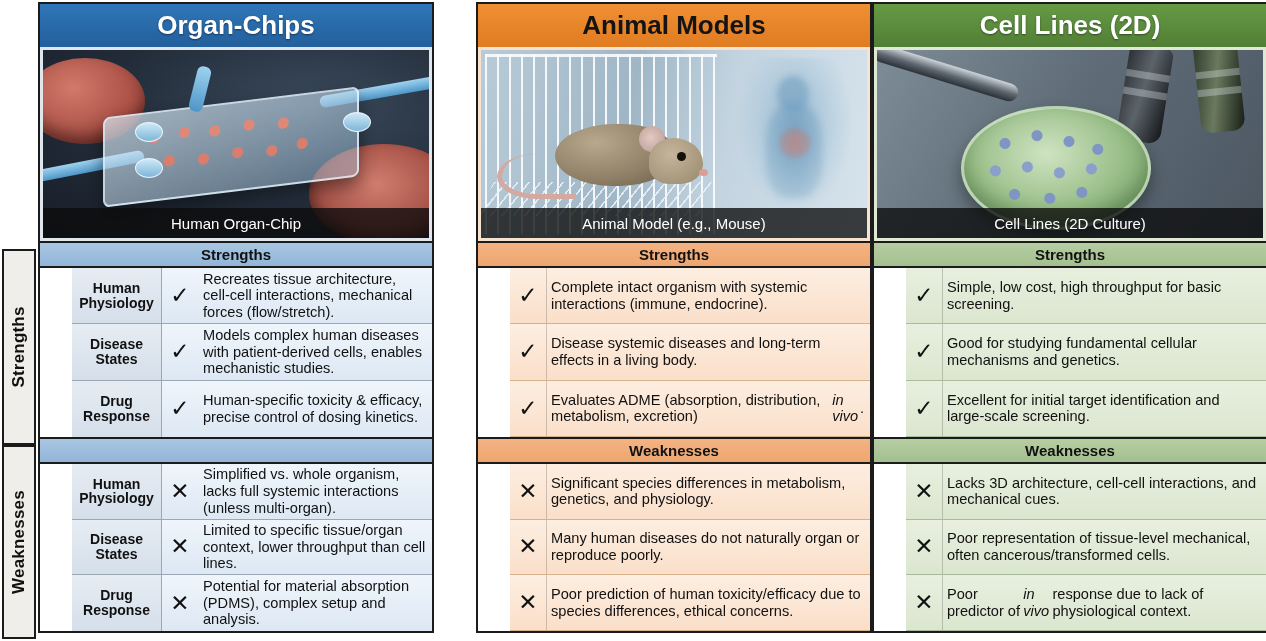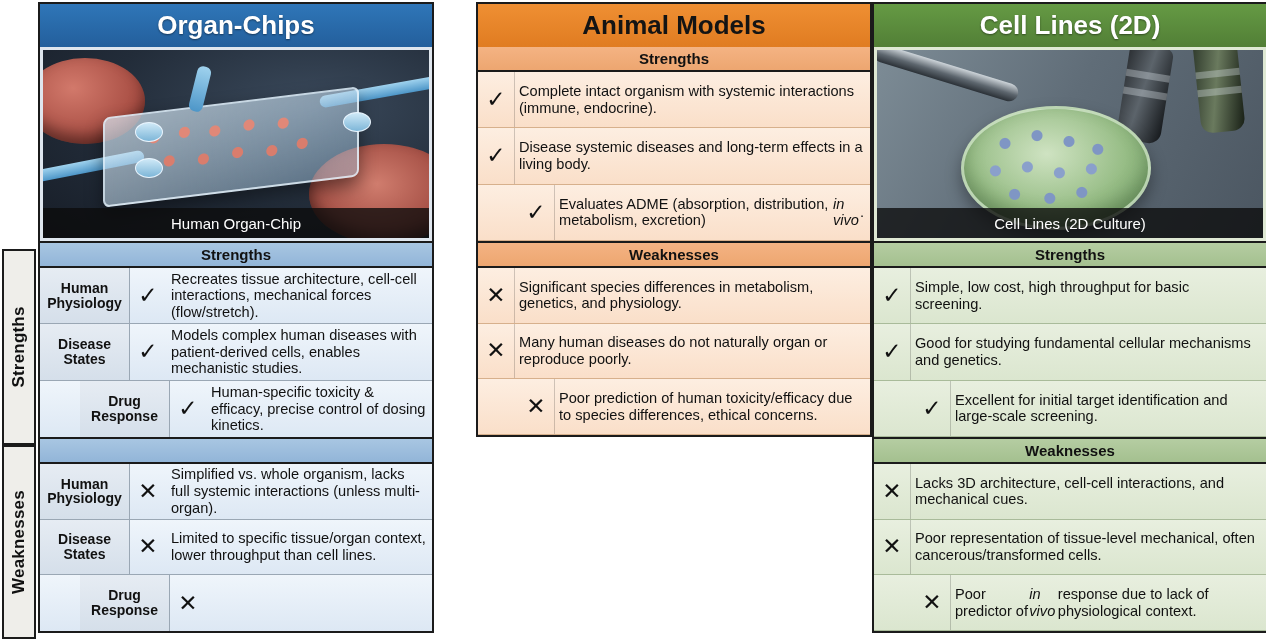--- a/index.html
+++ b/index.html
@@ -160,22 +160,22 @@
     font-weight:bold;font-size:15px;color:#111;
   }
   .col.c0 .band{background:linear-gradient(180deg,#a8c6e2,#92b5d8);}
   .col.c1 .band{background:linear-gradient(180deg,#f4b383,#eda670);}
   .col.c2 .band{background:linear-gradient(180deg,#b5cda2,#a4c08f);}
 
   .grp{border:2px solid #1b1b1b;border-top:none;box-sizing:border-box;}
   .grp.s{height:171px;}
   .grp.w{height:169px;}
 
-  .row{display:flex;box-sizing:border-box;height:33.333%;border-bottom:1px solid #9aa7b4;}
-  .grp .row:last-child{border-bottom:none;padding-left:40px;}
+  .row{display:flex;box-sizing:border-box;height:33.333%;border-bottom:1px solid #9aa7b4;margin-left:32px;}
+  .grp .row:last-child{border-bottom:none;}
   .col.c1 .row{border-bottom:1px solid #d7b08c;}
   .col.c2 .row{border-bottom:1px solid #a9bb9a;}
 
   .col.c0 .row{background:linear-gradient(180deg,#eff5fb,#dde8f4);}
   .col.c1 .row{background:linear-gradient(180deg,#fdeee1,#fadfc9);}
   .col.c2 .row{background:linear-gradient(180deg,#e8efdf,#dbe6cf);}
 
   .aspect{
     width:90px;flex:0 0 90px;box-sizing:border-box;
     border-right:1px solid #9aa7b4;
@@ -277,26 +277,45 @@
         </div>
         <div class="mark">✕</div>
         <div class="desc">Limited to specific tissue/organ context, lower throughput than cell lines.</div>
       </div>
       <div class="row">
         <div class="aspect">
           <span>Drug</span>
           <span>Response</span>
         </div>
         <div class="mark">✕</div>
+        <div class="desc">Potential for material absorption (PDMS), complex setup and analysis.</div>
       </div>
     </div>
   </div>
 
   <div class="col c1">
     <div class="col-head">Animal Models</div>
+    <div class="photo-wrap">
+      <div class="photo">
+        <div class="sc am-bg"></div>
+        <div class="sc am-cage"></div>
+        <div class="sc am-floor"></div>
+        <div class="sc am-human"></div>
+        <div class="sc am-torso"></div>
+        <div class="sc am-hd"></div>
+        <div class="sc am-organ"></div>
+        <div class="sc am-tail"></div>
+        <div class="sc am-body"></div>
+        <div class="sc am-ear"></div>
+        <div class="sc am-head"></div>
+        <div class="sc am-eye"></div>
+        <div class="sc am-nose"></div>
+        <div class="caption-bar">Animal Model (e.g., Mouse)</div>
+      </div>
+    </div>
 
     <div class="band">Strengths</div>
     <div class="grp s">
       <div class="row">
         <div class="mark">✓</div>
         <div class="desc">Complete intact organism with systemic interactions (immune, endocrine).</div>
       </div>
       <div class="row">
         <div class="mark">✓</div>
         <div class="desc">Disease systemic diseases and long-term effects in a living body.</div>

